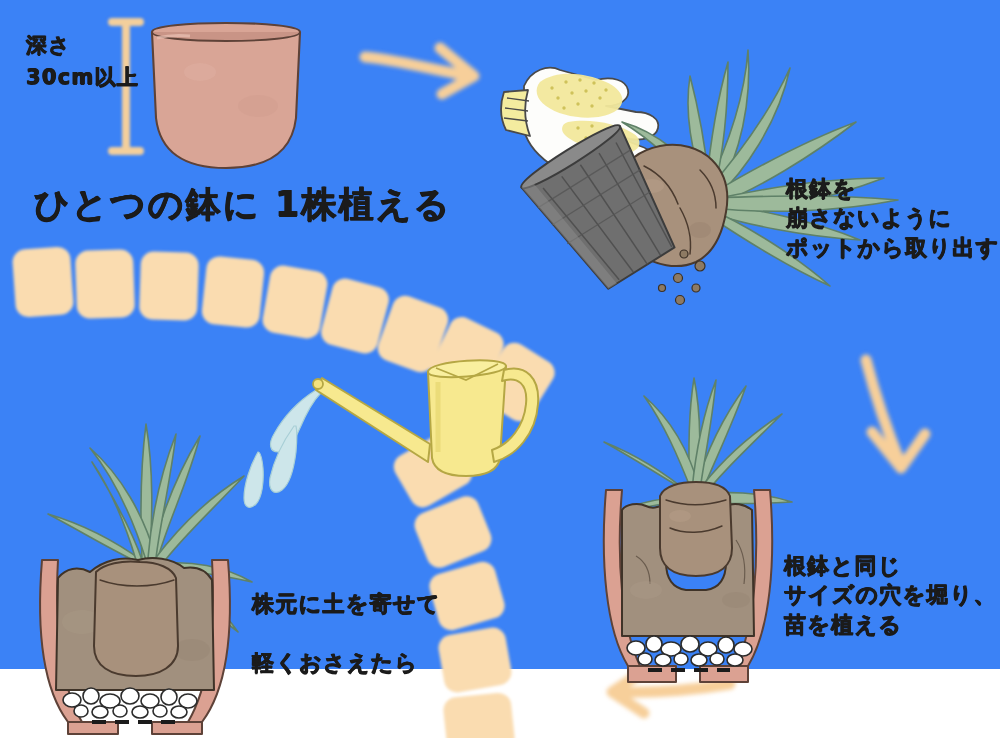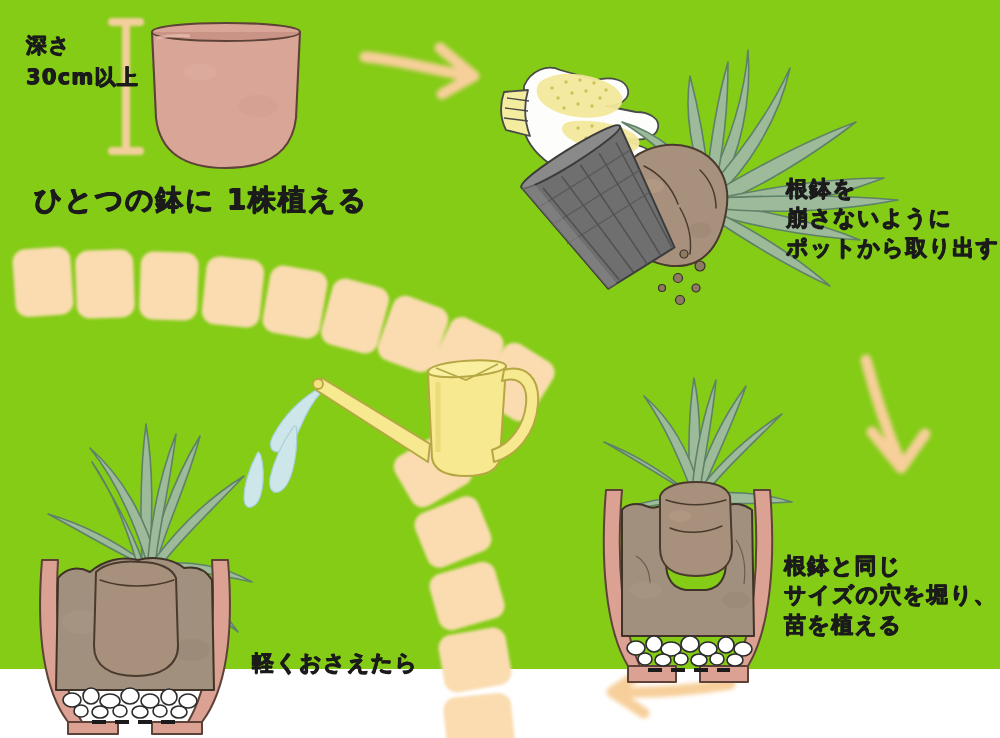--- a/index.html
+++ b/index.html
@@ -1,33 +1,33 @@
 <!DOCTYPE html>
 <html><head>
 <meta charset="utf-8">
 <style>
   html,body{margin:0;padding:0;background:#ffffff;}
   body{
     font-family:"DejaVu Sans","Liberation Sans",sans-serif;
     width:1000px;height:738px;overflow:hidden;
   }
-  #stage{position:relative;width:1000px;height:669px;background:#84cc16;}
+  #stage{position:relative;width:1000px;height:669px;background:#3b82f6;}
   #stage svg.layer{position:absolute;left:0;top:0;width:1000px;height:738px;}
   .cap{
     position:absolute;
     font-family:"DejaVu Sans","Liberation Sans",sans-serif;
     color:#1b1b1b;
     font-weight:700;
     letter-spacing:0.06em;
     line-height:1.34;
     white-space:pre;
     text-shadow:0.6px 0 0 #1b1b1b,-0.6px 0 0 #1b1b1b,0 0.5px 0 #1b1b1b;
   }
   #cap-depth{left:26px;top:30px;font-size:21px;line-height:1.5;text-align:left;}
-  #cap-one-per-pot{left:34px;top:181px;font-size:28px;}
+  #cap-one-per-pot{left:34px;top:181px;font-size:35px;}
   #cap-remove{left:786px;top:174px;font-size:22px;}
   #cap-dig{left:784px;top:551px;font-size:22px;}
   #cap-water{left:252px;top:589px;font-size:22px;}
 </style>
 </head>
 <body>
 
 <div id="stage">
 
   <svg class="layer" viewBox="0 0 1000 738">
@@ -376,15 +376,15 @@
   </svg>
 
   <div class="cap" id="cap-depth"><span>深さ</span><br><span>30cm以上</span></div>
 
   <div class="cap" id="cap-one-per-pot"><span>ひとつの鉢に 1株植える</span></div>
 
   <div class="cap" id="cap-dig"><span>根鉢と同じ</span><br><span>サイズの穴を堀り、</span><br><span>苗を植える</span></div>
 
   <div class="cap" id="cap-remove"><span>根鉢を</span><br><span>崩さないように</span><br><span>ポットから取り出す</span></div>
 
-  <div class="cap" id="cap-water"><br><br><span>軽くおさえたら</span></div>
+  <div class="cap" id="cap-water"><span>株元に土を寄せて</span><br><br><span>軽くおさえたら</span></div>
 
 </div>
 
 </body></html>

